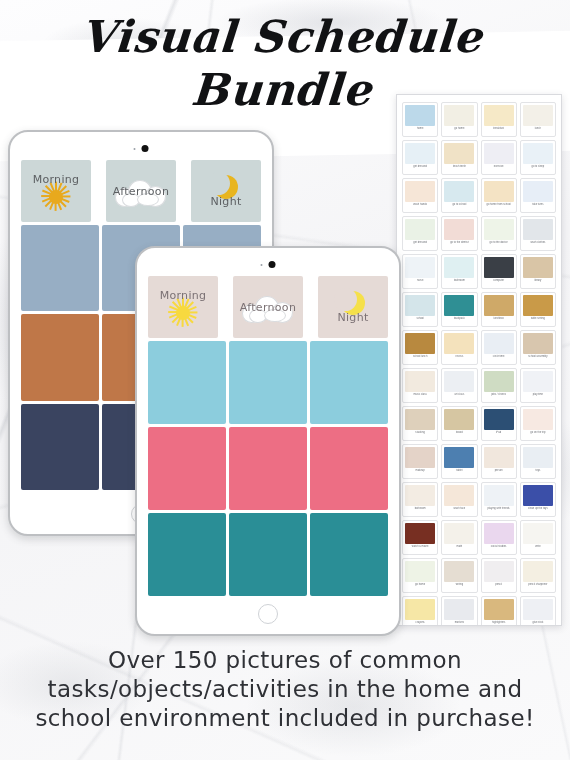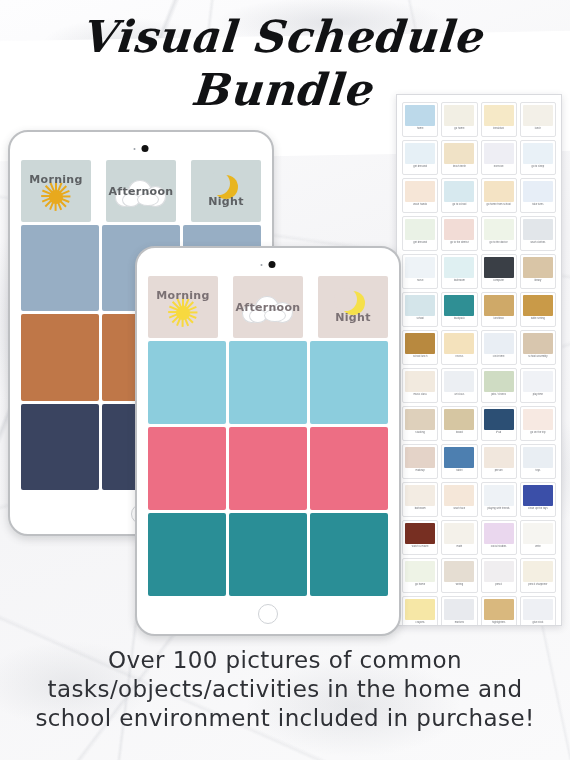--- a/index.html
+++ b/index.html
@@ -70,21 +70,21 @@
   .cam{ position:absolute; top:13px; left:50%; transform:translateX(-50%);
         display:flex; align-items:center; gap:6px; }
   .cam .dot{ width:7px; height:7px; border-radius:50%; background:#111; }
   .cam .sensor{ width:2px; height:2px; border-radius:50%; background:#9aa0a8; }
 
   .screen{ position:absolute; left:11px; right:11px; top:28px; display:flex;
            flex-direction:column; gap:3px; }
   #tablet-back  .screen{ height:330px; }
   #tablet-front .screen{ height:320px; }
 
-  .hdr-row{ display:flex; gap:15px; height:62px; flex:0 0 62px;font-weight:bold; }
+  .hdr-row{ display:flex; gap:15px; height:62px; flex:0 0 62px; }
   .grid-row{ display:flex; gap:3px; flex:1 1 auto; }
   .cell{ flex:1 1 0; border-radius:2px; }
 
   .hdr-cell{ flex:1 1 0; border-radius:2px; position:relative;
              display:flex; flex-direction:column; align-items:center;
              justify-content:center; overflow:hidden; }
   .hdr-cell .lbl{ font-family:"DejaVu Sans", sans-serif; font-size:11px;
                   color:#5d6063; letter-spacing:.3px; position:relative; z-index:3; }
   .hdr-cell.morning .lbl{ margin-bottom:-2px; }
   .hdr-cell.night   .lbl{ margin-top:-4px; }
@@ -502,13 +502,13 @@
         <div class="art" style="background: rgb(217, 184, 126);"></div>
         <div class="cap">highlighters</div>
       </div>
       <div class="pcard">
         <div class="art" style="background: rgb(238, 240, 244);"></div>
         <div class="cap">glue stick</div>
       </div>
     </div>
 </div>
 
-<div id="footer">Over 100 pictures of common tasks/objects/activities in the home and school environment included in purchase!</div>
+<div id="footer">Over 150 pictures of common tasks/objects/activities in the home and school environment included in purchase!</div>
 
 </body></html>

